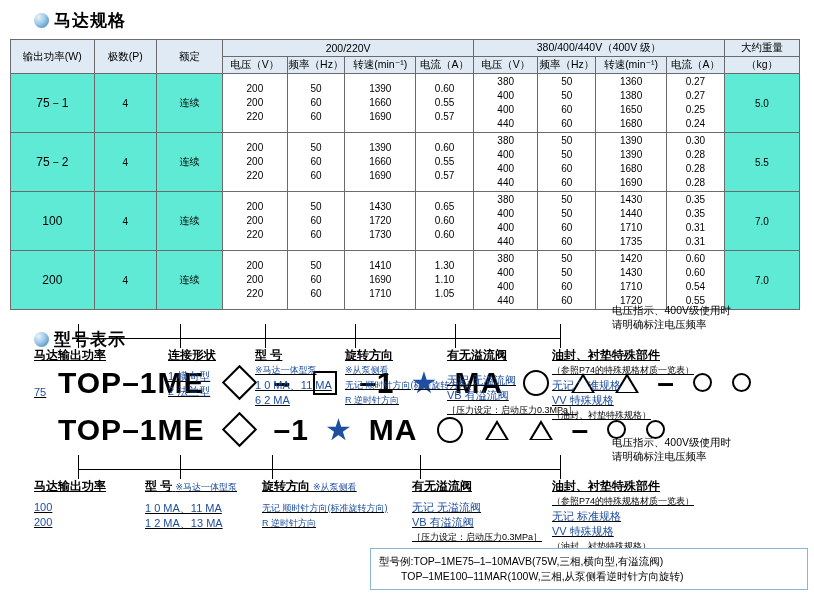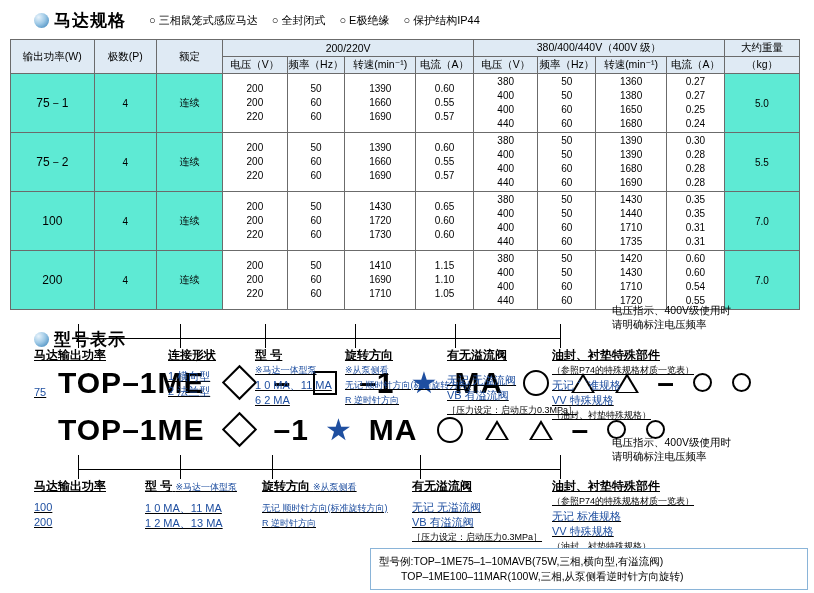--- a/index.html
+++ b/index.html
@@ -61,26 +61,20 @@
     border:1px solid #8ab4d8;background:#fff;font-size:10.5px;
     padding:5px 8px;line-height:15px;
   }
 </style>
 </head>
 <body>
 
 <div class="sec-title" style="margin:9px 0 0 34px;">
   <span class="bullet"></span>
   <span class="txt">马达规格</span>
-  <span class="legend">
-    <span class="item">三相鼠笼式感应马达</span>
-    <span class="item">全封闭式</span>
-    <span class="item">E极绝缘</span>
-    <span class="item">保护结构IP44</span>
-  </span>
 </div>
 
 <table class="spec">
   <colgroup>
     <col style="width:78px">
       <col style="width:58px">
       <col style="width:62px">
     <col style="width:60px">
       <col style="width:54px">
       <col style="width:66px">
@@ -223,21 +217,21 @@
     <td class="grp">连续</td>
     <td class="multi">200
 200
 220</td>
     <td class="multi">50
 60
 60</td>
     <td class="multi">1410
 1690
 1710</td>
-    <td class="multi">1.15
+    <td class="multi">1.30
 1.10
 1.05</td>
     <td class="multi">380
 400
 400
 440</td>
     <td class="multi">50
 50
 60
 60</td>

